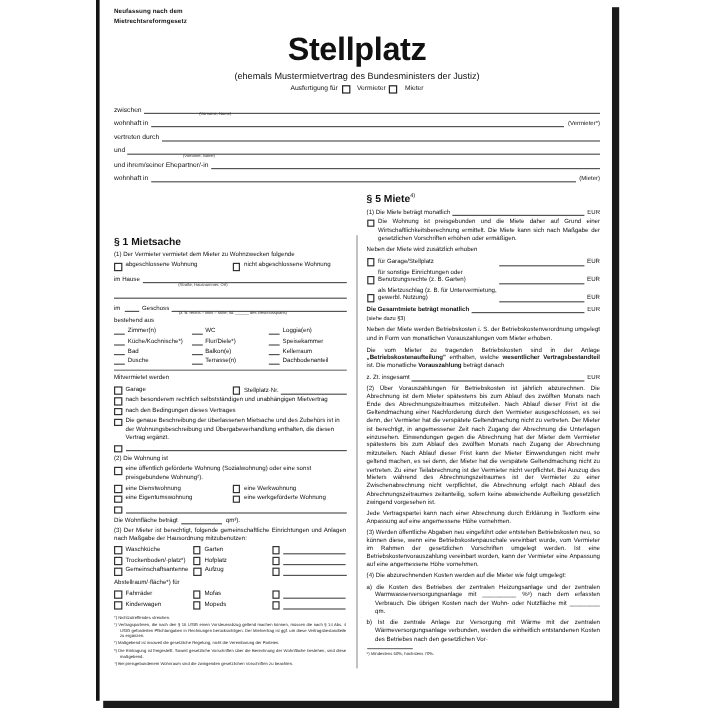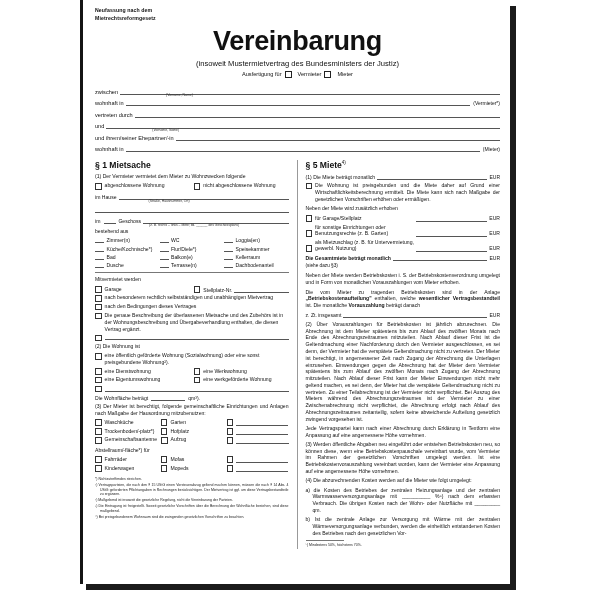--- a/index.html
+++ b/index.html
@@ -37,21 +37,21 @@
   .fline{flex:1;border-bottom:.6px solid #555;height:6.5px;position:relative;}
   .hint{
     position:absolute;left:46px;top:6.2px;font-size:3.4px;color:#333;white-space:nowrap;
   }
   .rightTag{font-size:5px;padding-left:3px;white-space:nowrap;}
   .fgap{height:3px;}
 
   
   .cols{display:flex;margin-top:8px;}
   .col{width:50%;box-sizing:border-box;}
-  .colL{padding-right:8px;border-right:.6px solid #999;}
+  .colL{padding-right:8px;border-right:.6px solid #999;margin-top:36px;}
   .colR{padding-left:8px;}
 
   h2.sec{font-size:8.6px;font-weight:bold;margin:0 0 3px 0;}
   h2.sec sup{font-size:4.6px;font-weight:normal;}
   .p{font-size:5.1px;line-height:1.33;margin:0 0 2.5px 0;text-align:justify;}
   .p.j{text-align:justify;}
   .ind{padding-left:7px;text-indent:-7px;}
 
   .cbrow{display:flex;align-items:flex-start;font-size:5.1px;line-height:1.33;margin-bottom:1.6px;}
   .cb{width:4.6px;height:4.6px;border:.6px solid #333;flex:0 0 auto;margin-top:.6px;margin-right:3px;}
@@ -85,22 +85,22 @@
 </head>
 <body>
 
 <div class="stage">
   <div class="shadow"></div>
   <div class="sheet">
 
     <div class="neufassung" style="white-space:pre-line;">Neufassung nach dem
 Mietrechtsreformgesetz</div>
 
-    <div class="title">Vereinbarung</div>
-    <div class="subtitle">(insoweit Mustermietvertrag des Bundesministers der Justiz)</div>
+    <div class="title">Stellplatz</div>
+    <div class="subtitle">(ehemals Mustermietvertrag des Bundesministers der Justiz)</div>
     <div class="ausf">
       <span>Ausfertigung für</span>
       <span class="cb"></span>
       <span>Vermieter</span>
       <span class="cb"></span>
       <span>Mieter</span>
     </div>
 
     <div class="forms">
       <div class="frow">

